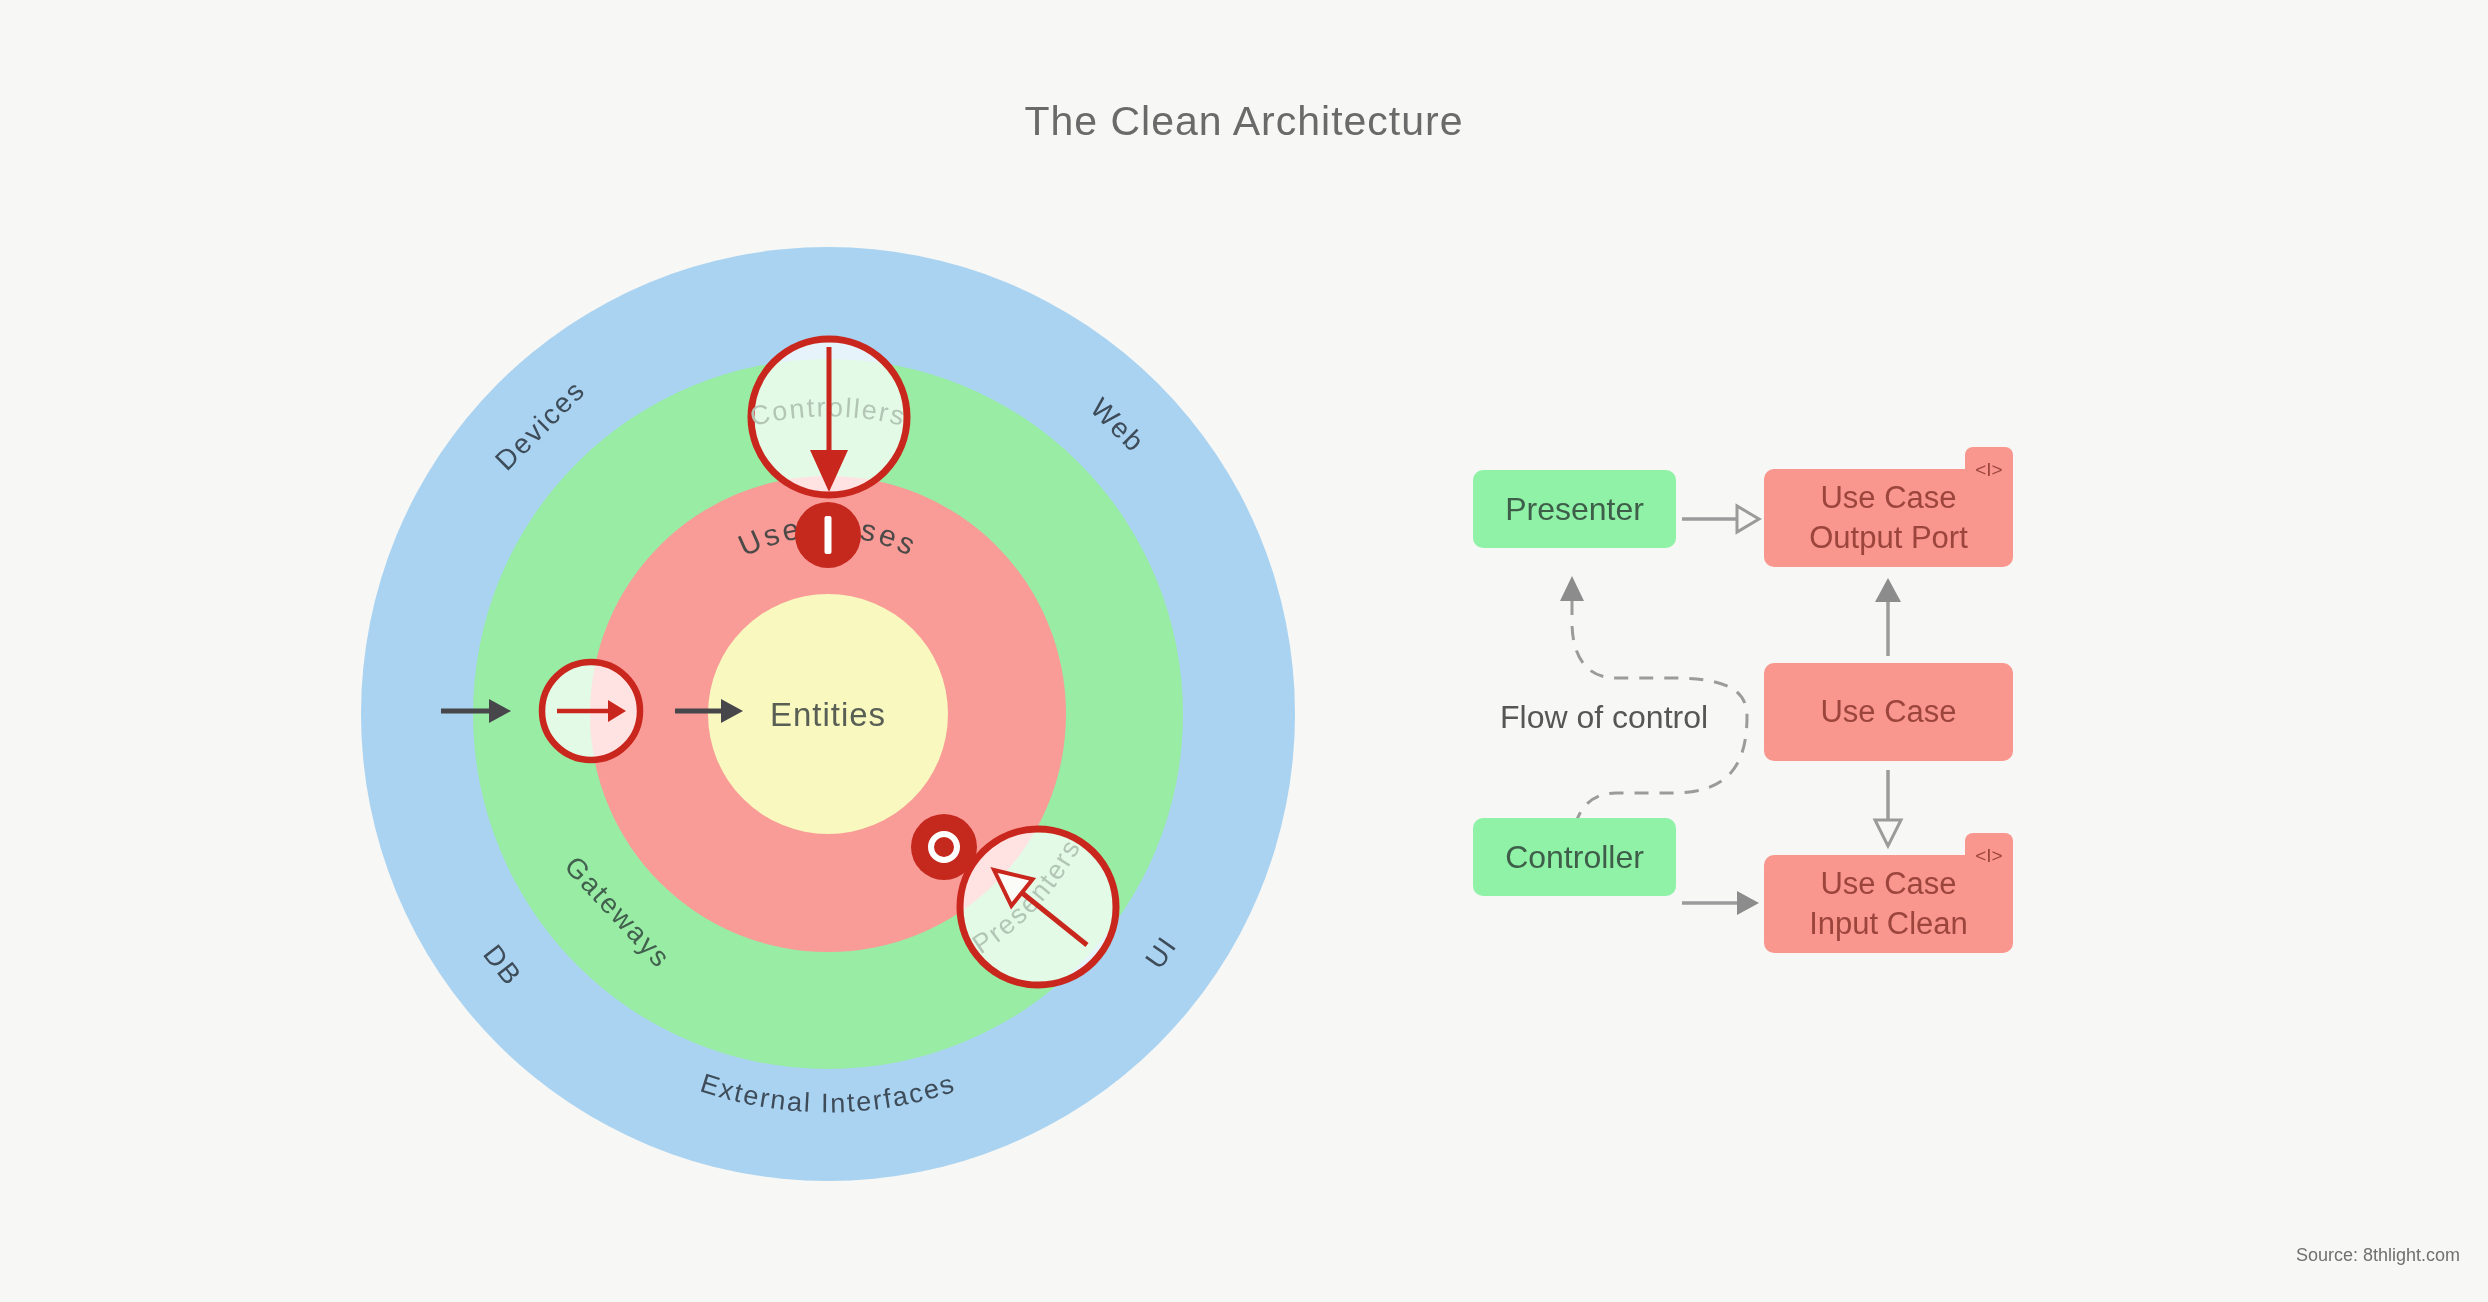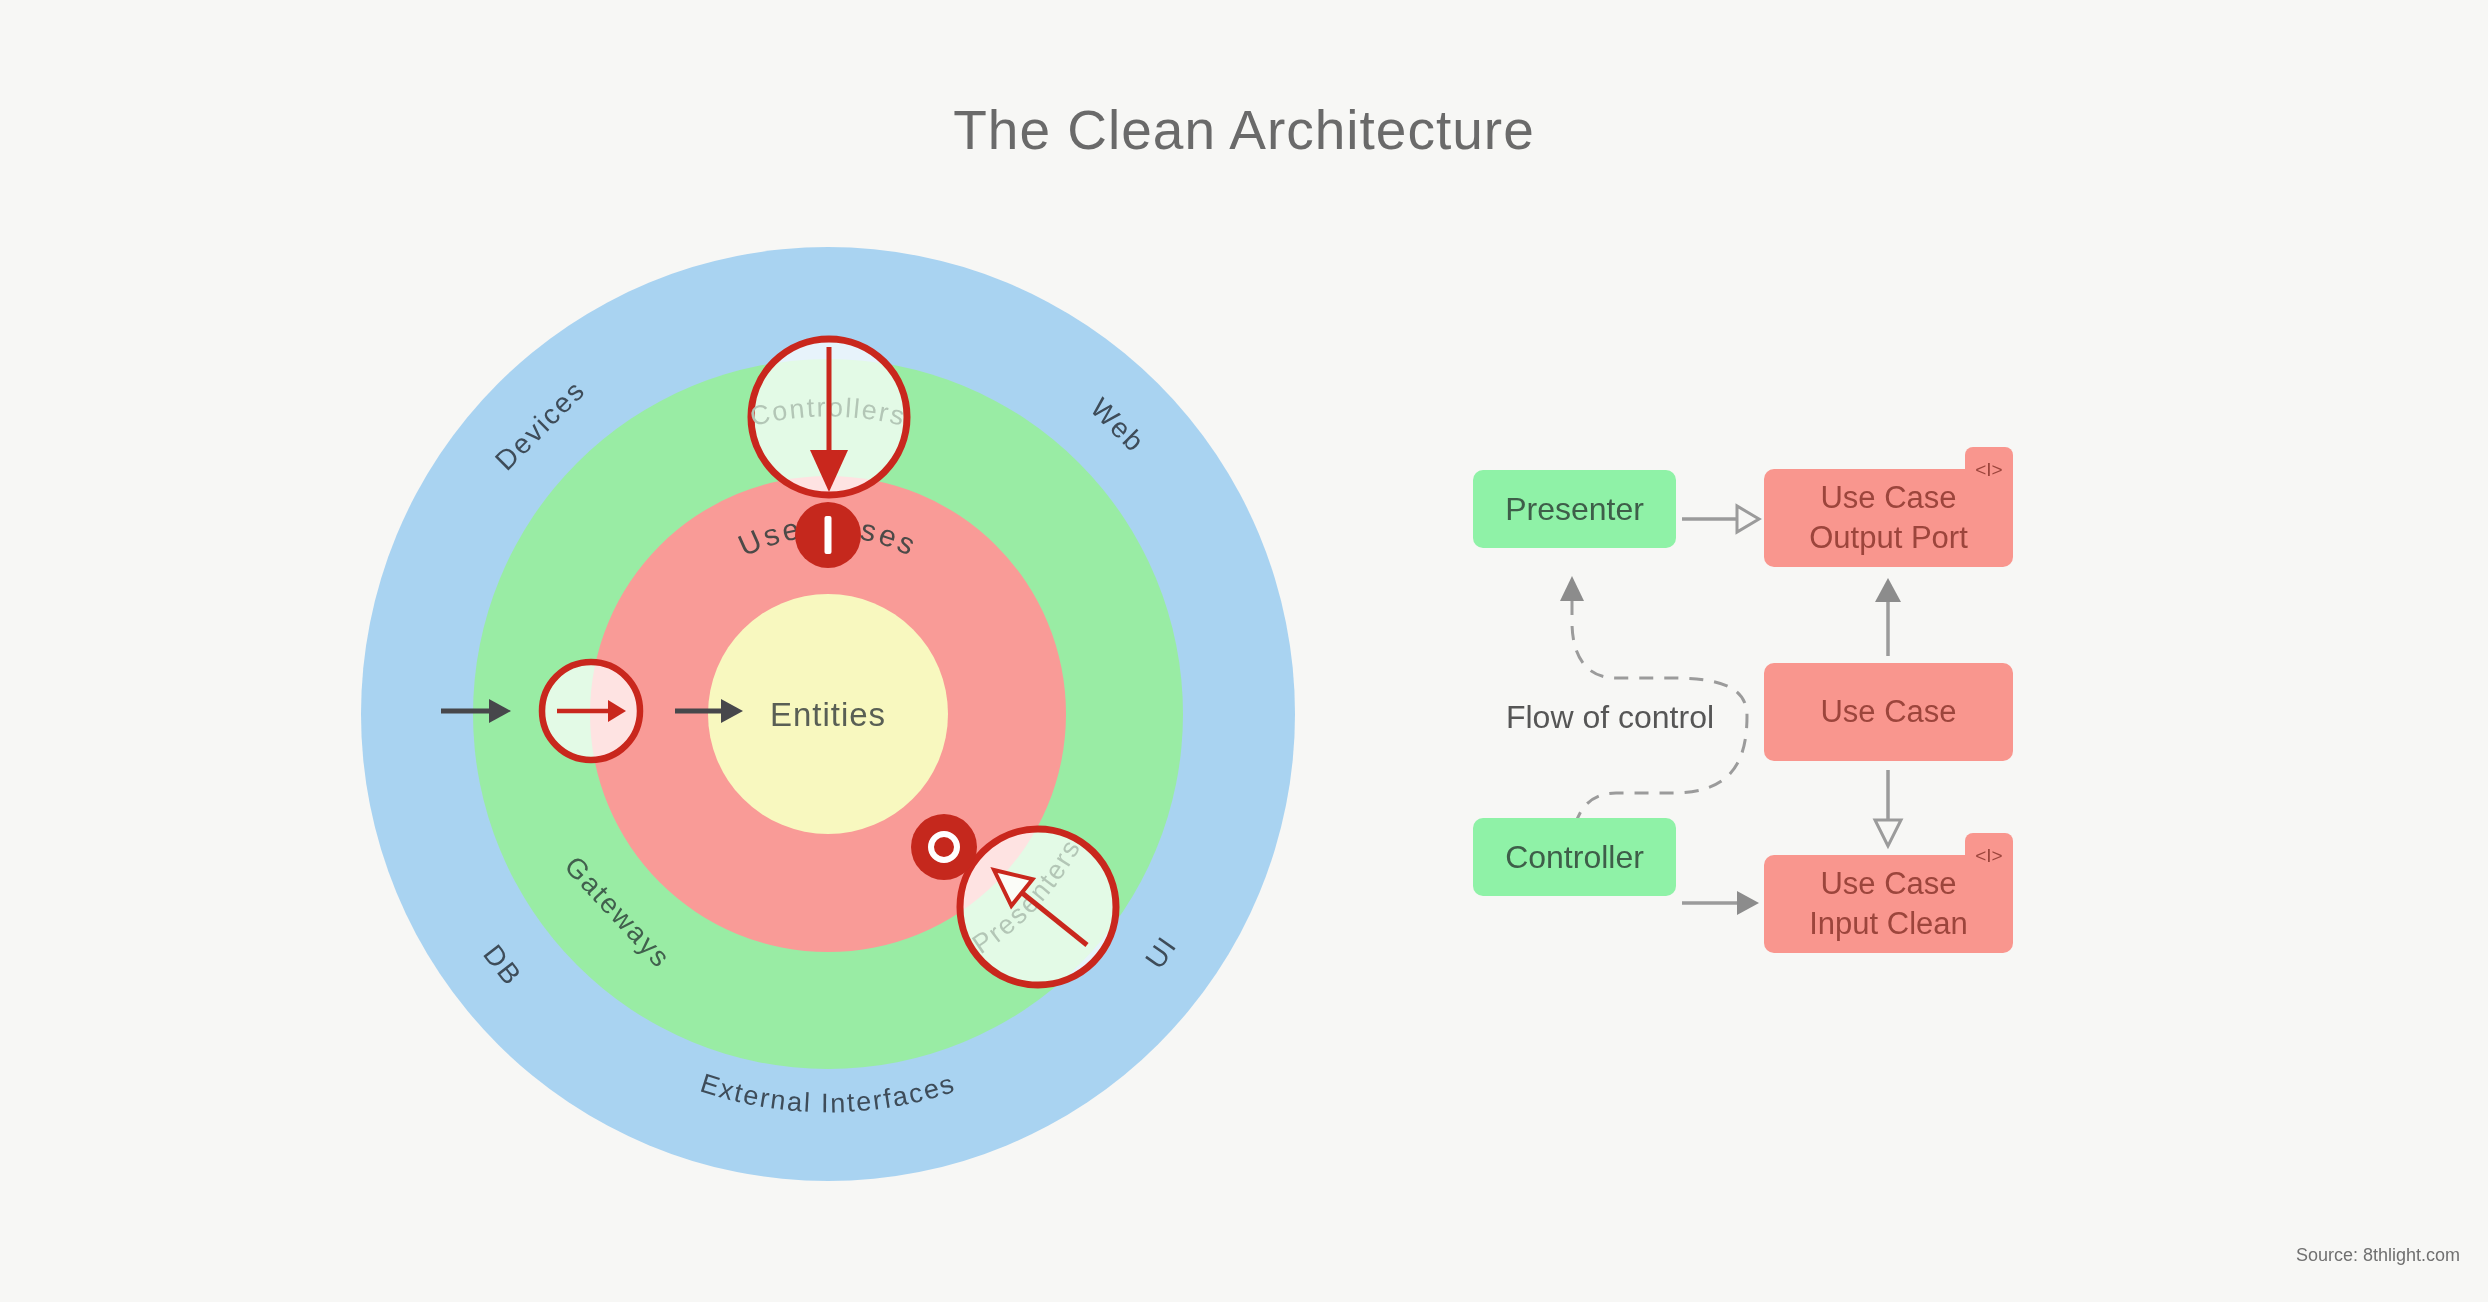--- a/index.html
+++ b/index.html
@@ -4,21 +4,21 @@
 <style>
   html,body{margin:0;padding:0;}
   body{
     width:2488px;height:1302px;
     background:#f7f7f5;
     font-family:"Liberation Sans", sans-serif;
     position:relative;overflow:hidden;
   }
   .page-title{
     position:absolute;left:844px;top:98px;width:800px;
-    text-align:center;font-size:55px;font-weight:400;
+    text-align:center;font-size:41px;font-weight:400;
     color:#6a6a6a;letter-spacing:1px;
   }
   #diagram-svg{position:absolute;left:0;top:0;}
   .flow-box{
     position:absolute;display:flex;align-items:center;justify-content:center;
     text-align:center;border-radius:10px;font-weight:400;
   }
   .box-green{
     width:203px;height:78px;background:#8ff2a7;color:#3e5e49;font-size:32px;
   }
@@ -32,21 +32,21 @@
   #usecase-box{left:1764px;top:663px;}
   #input-port-box{left:1764px;top:855px;}
   .port-tab{
     position:absolute;right:0;top:-22px;width:48px;height:40px;
     background:#f9968e;border-radius:8px 8px 0 0;
     display:flex;justify-content:center;align-items:flex-start;
     font-size:19px;color:#9c453c;padding-top:3px;box-sizing:border-box;
     letter-spacing:0px;z-index:0;
   }
   .flow-label{
-    position:absolute;left:1500px;top:699px;width:220px;text-align:center;
+    position:absolute;left:1500px;top:699px;width:220px;text-align:left;
     font-size:32px;color:#565656;
   }
   .source-note{
     position:absolute;right:28px;top:1245px;font-size:18px;color:#707070;
   }
 </style>
 </head>
 <body>
 
 <div class="page-title">The Clean Architecture</div>

